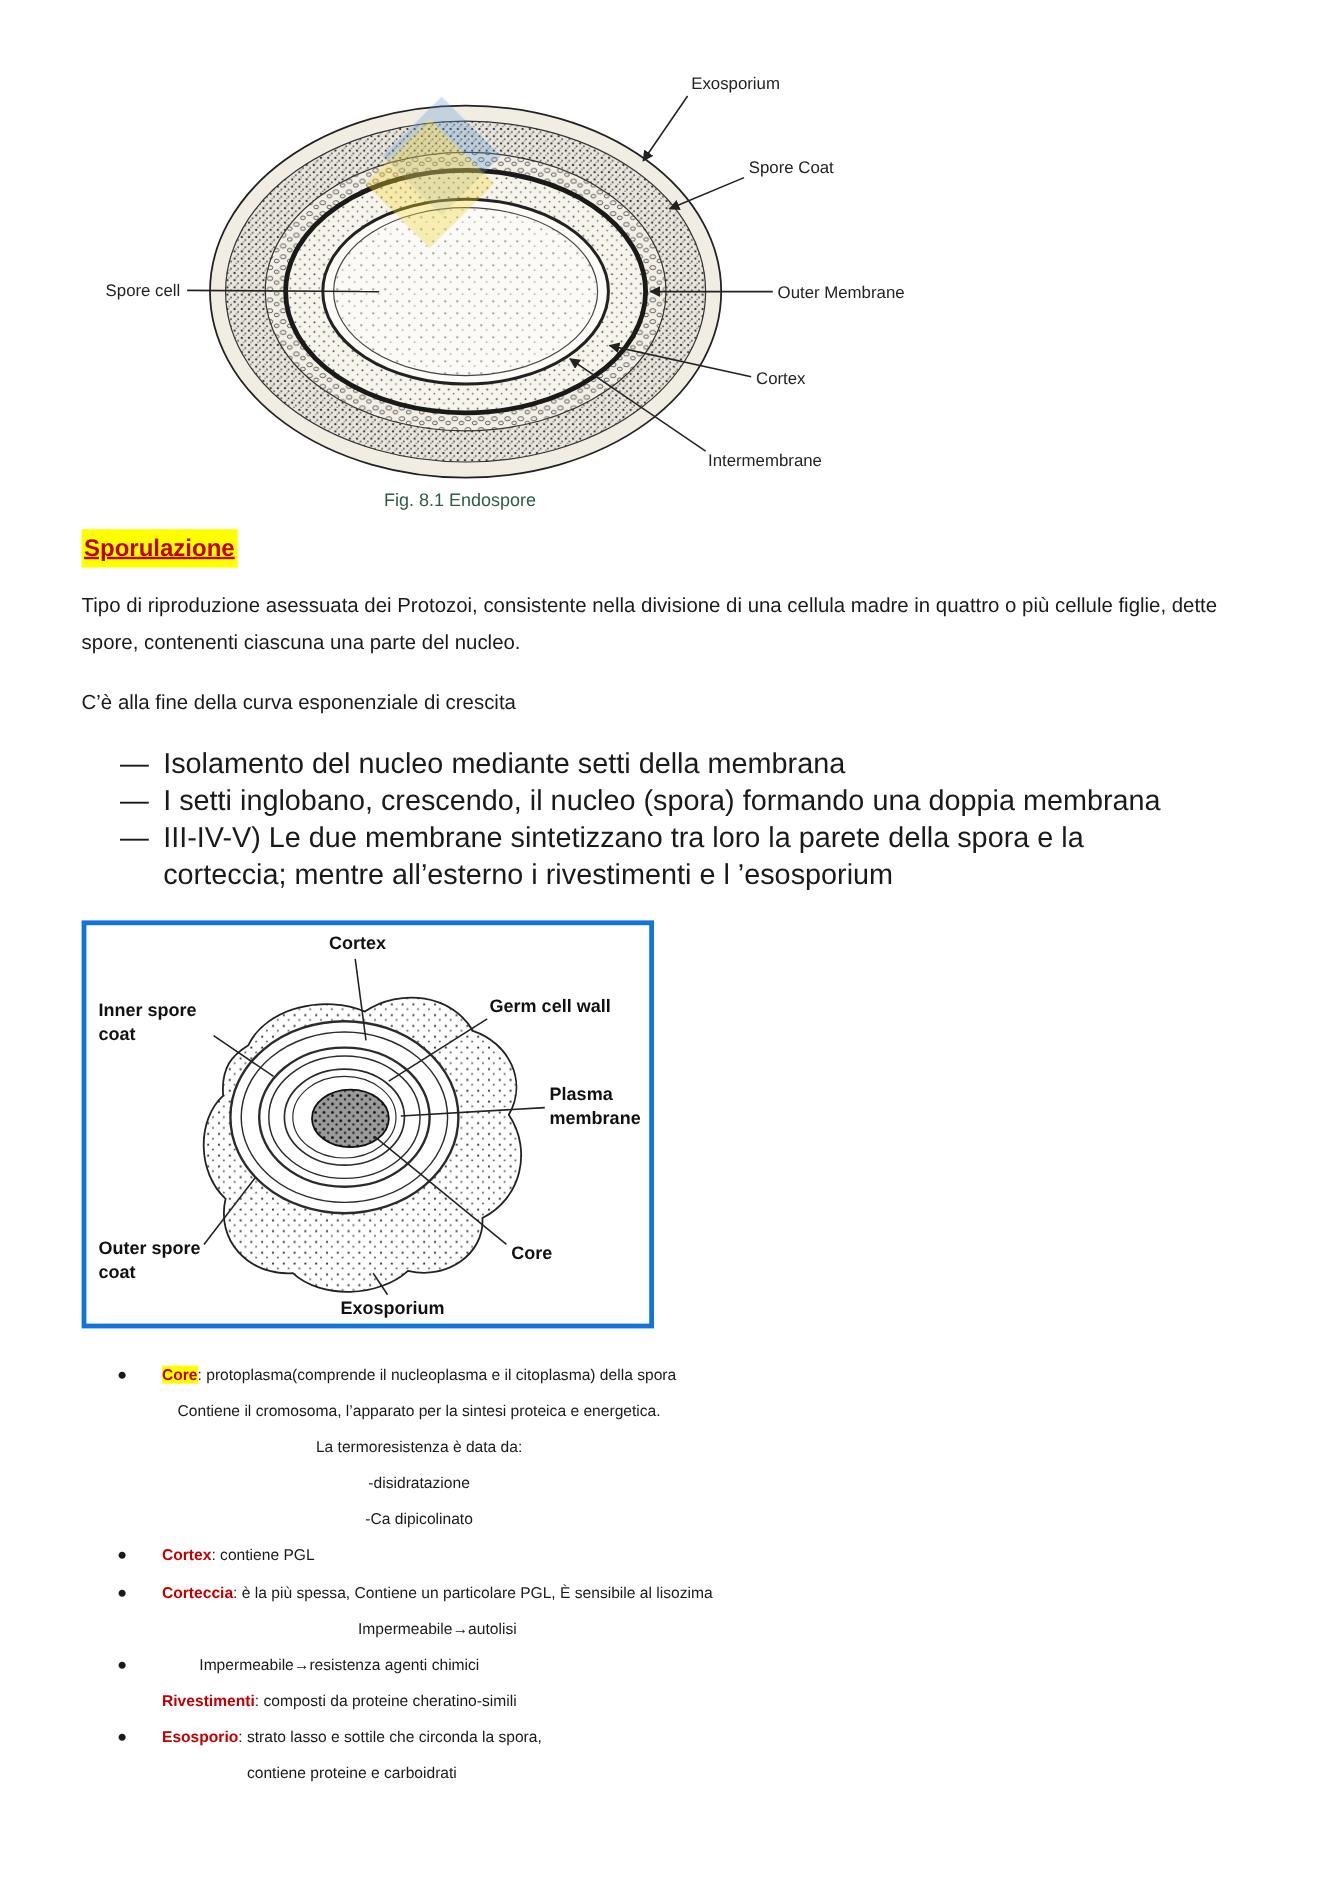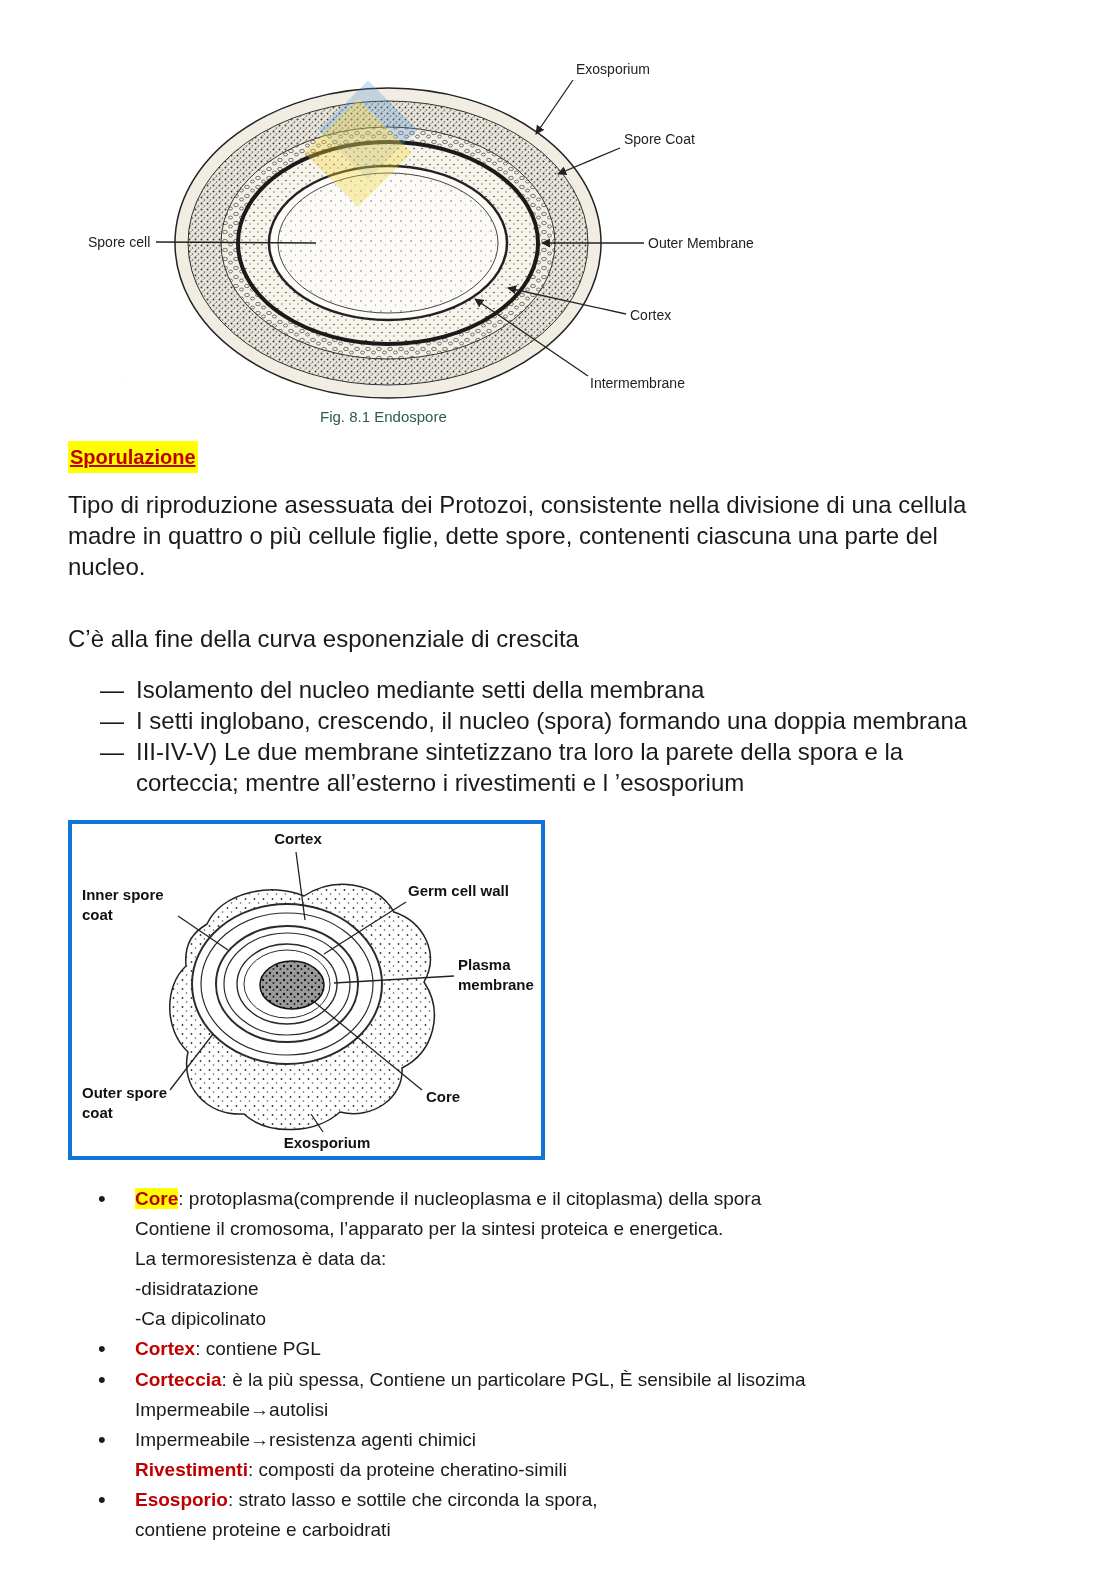--- a/index.html
+++ b/index.html
@@ -16,42 +16,42 @@
 
   
   .fig1{margin:58px 0 0 0;width:695px;height:372px;position:relative;}
   .fig1 svg{display:block;}
   .fig1 text{font-family:"Liberation Sans",sans-serif;font-size:14px;fill:#222;}
   .fig1 text.caption{font-size:15px;fill:#2e5d46;}
 
   
   .heading{margin:16px 0 0 0;font-size:20px;font-weight:bold;}
   .heading .hl{background:var(--highlight_yellow);color:var(--accent_red);text-decoration:underline;padding:5px 2px;}
-  p.body{margin:20px 0 0 0;font-size:24px;line-height:31px;max-width:948px;}
-  p.growth{margin-top:41px;}
+  p.body{margin:20px 0 0 0;font-size:17px;line-height:31px;max-width:948px;}
+  p.growth{margin-top:19px;}
 
   
   .dash-list{margin:20px 0 0 0;padding:0 0 0 32px;list-style:none;}
   .dash-list li{display:flex;font-size:24px;line-height:31px;margin:0;}
   .dash-list .dash{flex:none;width:36px;}
   .dash-list .dash::before{content:"\2014";}
   .dash-list .txt{max-width:832px;}
 
   
   .fig2{margin:22px 0 0 0;width:477px;height:340px;border:4px solid var(--figure_border_blue);background:#fff;position:relative;}
   .fig2 svg{display:block;}
   .fig2 text{font-family:"Liberation Sans",sans-serif;font-size:15px;font-weight:bold;fill:#111;}
 
   
   .bullet-list{margin:24px 0 0 0;padding:0 0 0 30px;list-style:none;}
   .bullet-list li{display:flex;margin:0;}
   .bullet-list .marker{flex:none;width:37px;font-size:19px;line-height:30px;}
   .bullet-list .marker::before{content:"\2022";font-size:22px;}
   .bullet-list .content{max-width:880px;}
-  .bullet-list .content p{margin:0;font-size:19px;line-height:30px;}
+  .bullet-list .content p{margin:0;font-size:13px;line-height:30px;text-align:center;}
   .term{color:var(--accent_red);font-weight:bold;}
   .term.hl{background:var(--highlight_yellow);}
 </style>
 </head>
 <body>
 
 <div class="page">
 
   <div class="fig1">
     <svg width="695" height="372" viewBox="0 0 695 372">

